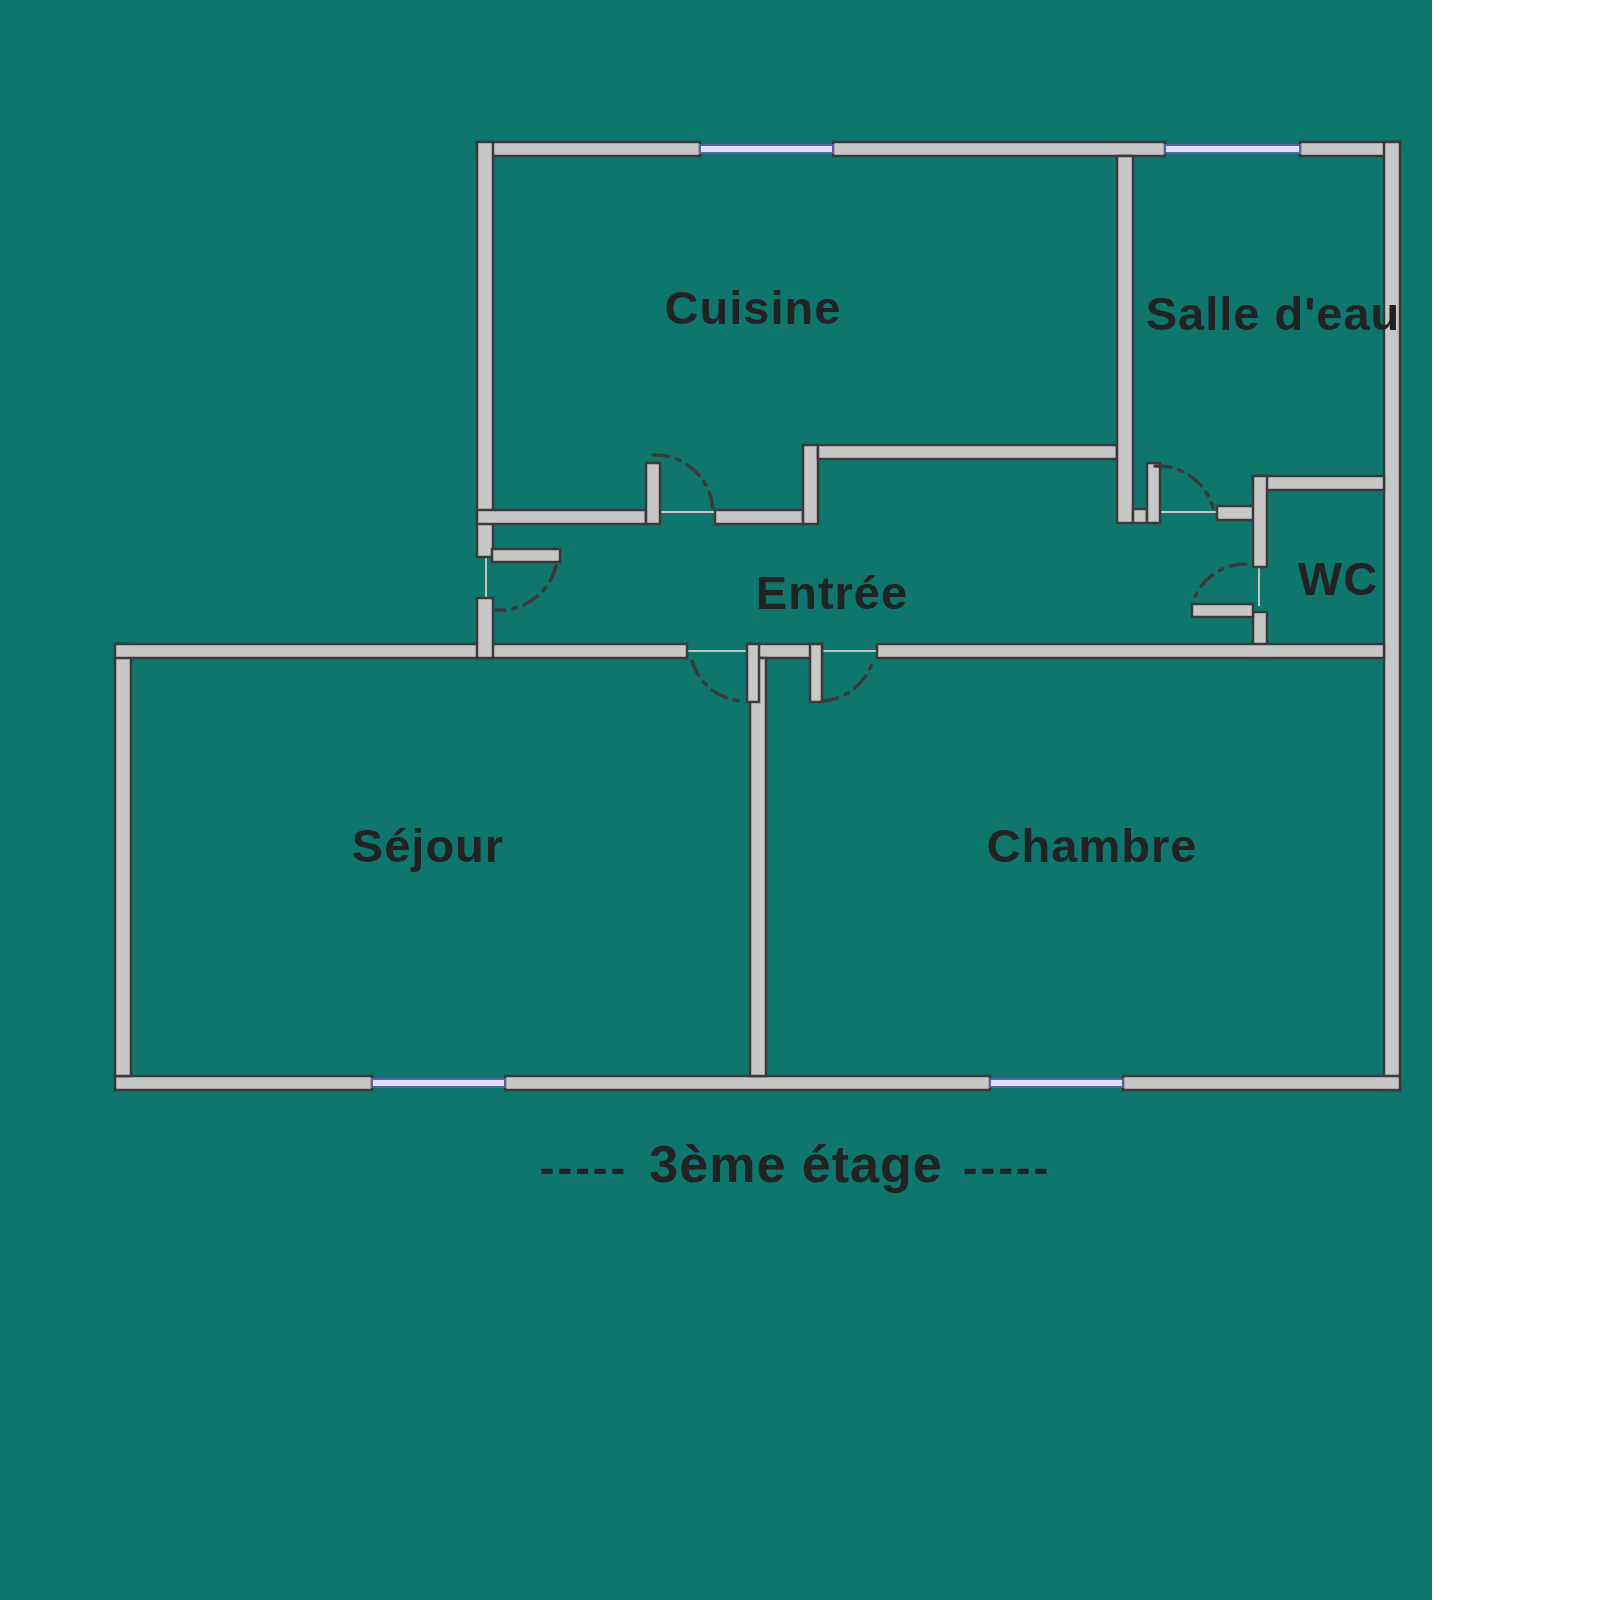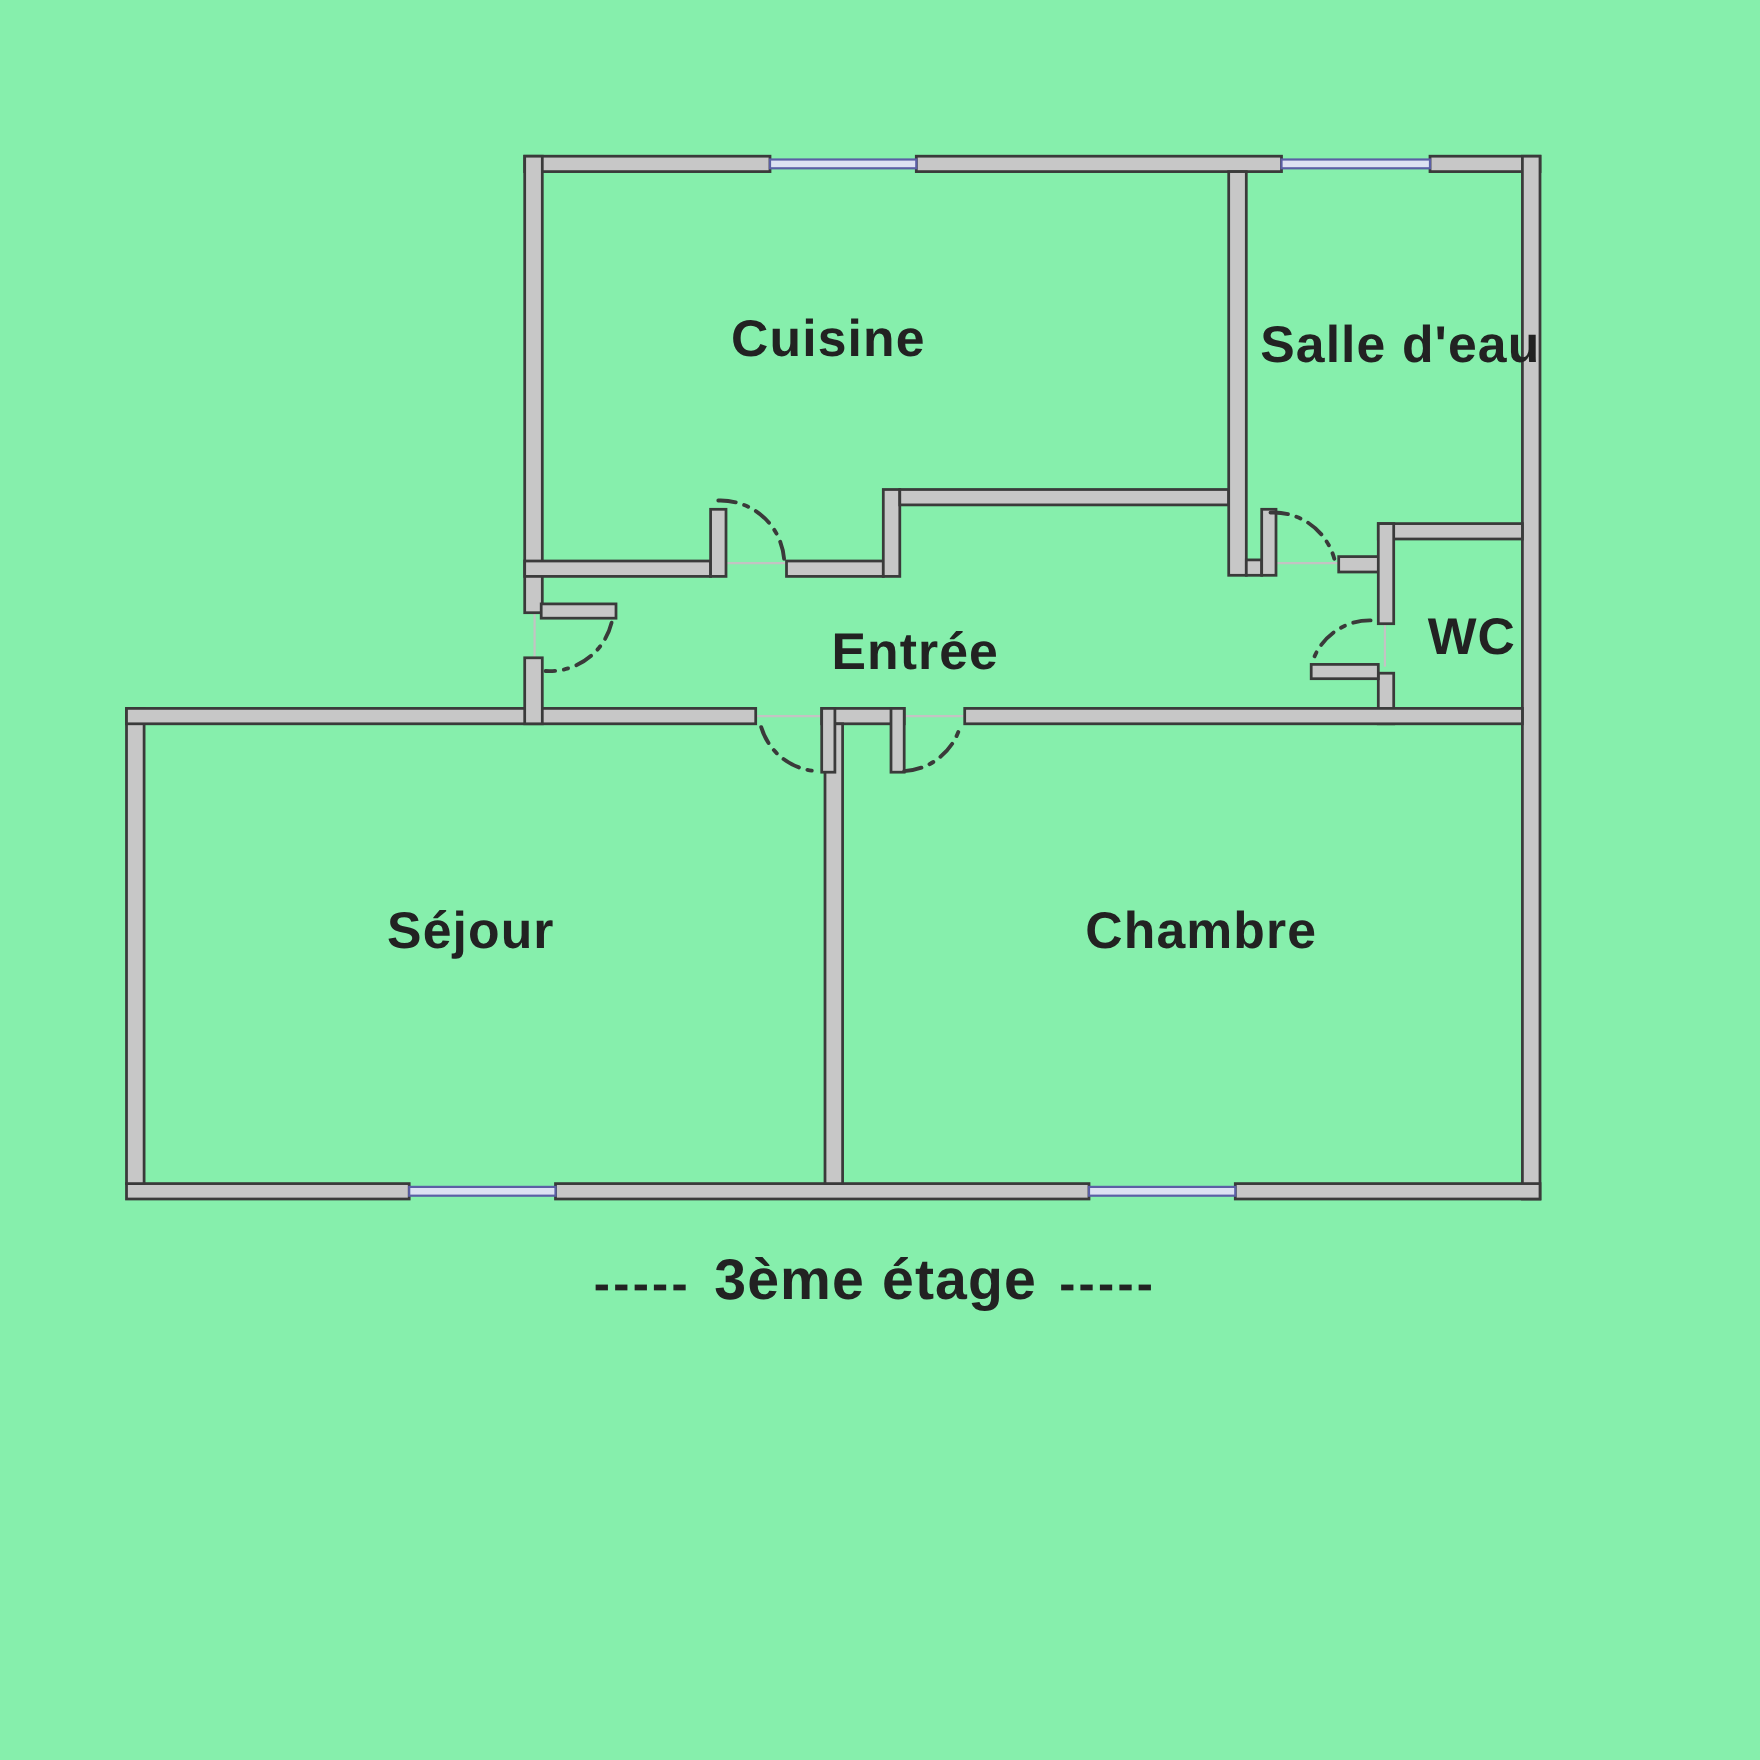--- a/index.html
+++ b/index.html
@@ -6,23 +6,23 @@
     margin: 0;
     padding: 0;
     background: #ffffff;
     width: 1600px;
     height: 1600px;
     overflow: hidden;
     font-family: "Liberation Sans", sans-serif;
   }
   #stage {
     position: relative;
-    width: 1600px;
+    width: 1432px;
     height: 1600px;
-    background: #86efac;
+    background: #0f766e;
   }
   svg { display: block; }
   .room-label {
     font-family: "Liberation Sans", "DejaVu Sans", sans-serif;
     font-weight: bold;
     letter-spacing: 1px;
   }
   .caption-text {
     font-family: "Liberation Sans", "DejaVu Sans", sans-serif;
     font-weight: bold;

